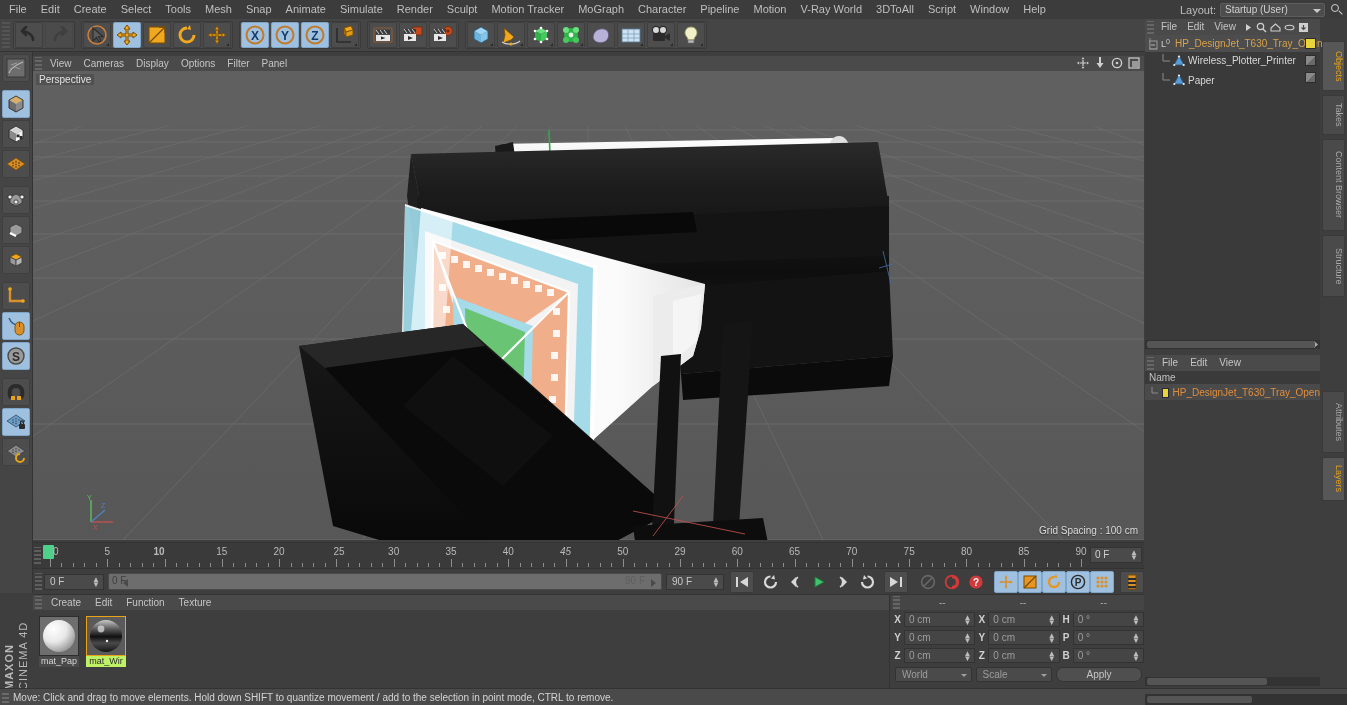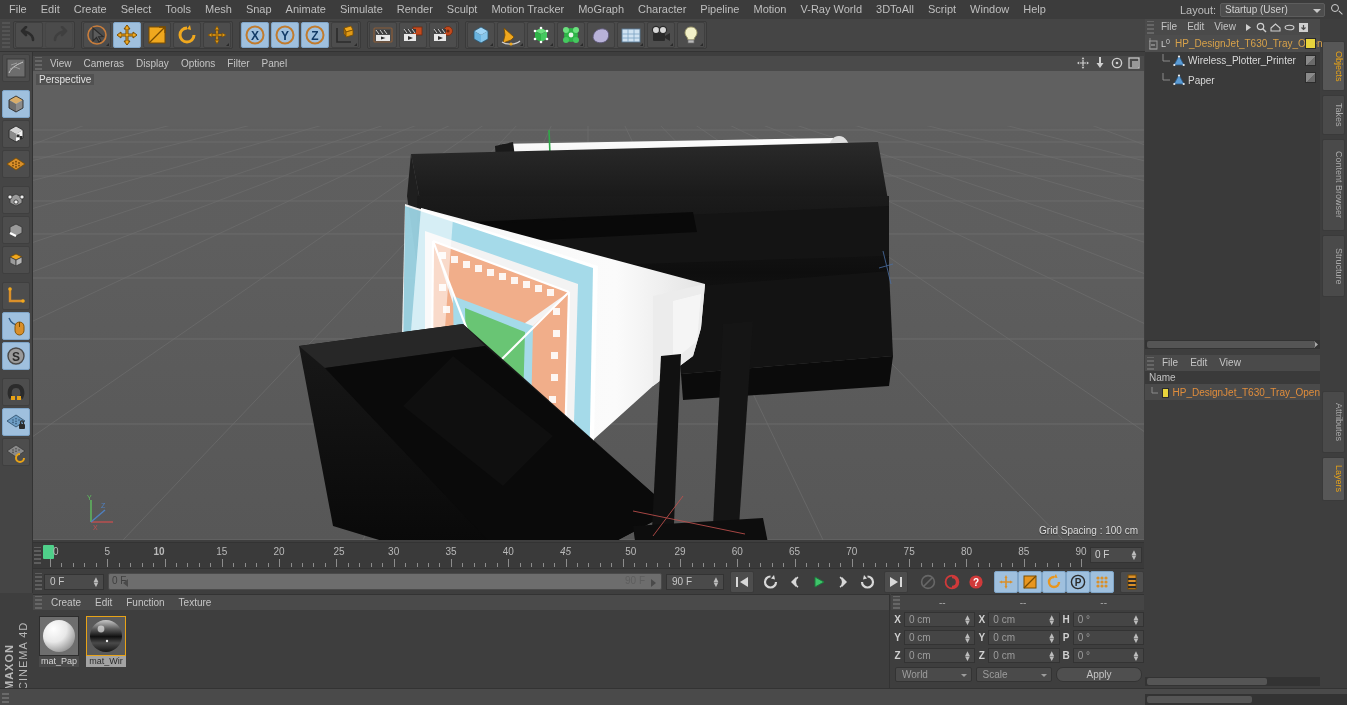--- a/index.html
+++ b/index.html
@@ -151,21 +151,21 @@
   .mm-body{ padding:6px 0 0 6px; display:flex; gap:7px; }
   .mat{ width:40px; }
   .mat .sphere{
     width:40px; height:40px; border:1px solid #2d2d2d; position:relative; overflow:hidden;
     background:#6a6a6a;
   }
   .mat .cap{
     font-size:9px; text-align:center; line-height:11px; height:11px; overflow:hidden;
     color:#d6d6d6; background:#4a4a4a;
   }
-  .mat.sel .cap{ background:#a3a3a3; color:#2b2b2b; }
+  .mat.sel .cap{ background:#bef264; color:#2b2b2b; }
   .mat.sel .sphere{ border-color:#e8a317; }
 
   
   .coords{
     position:absolute; left:891px; top:594px; width:253px; height:94px;
     background:#3e3e3e; border-top:1px solid #333;
   }
   .co-head{ height:15px; display:flex; align-items:center; background:#454545; }
   .co-head .seg{ flex:1; text-align:center; font-size:10px; color:#a8a8a8;}
   .co-row{ display:flex; align-items:center; height:17px; margin:1px 0 0 2px; gap:2px;}
@@ -924,21 +924,21 @@
         <div class="tl-lbl" style="left: 10px; transform: none;">0</div>
         <div class="tl-lbl" style="left: 64.2778px;">5</div>
         <div class="tl-lbl" style="left: 116px; font-weight: bold;">10</div>
         <div class="tl-lbl" style="left: 178.833px;">15</div>
         <div class="tl-lbl" style="left: 236.111px;">20</div>
         <div class="tl-lbl" style="left: 296px;">25</div>
         <div class="tl-lbl" style="left: 350.667px;">30</div>
         <div class="tl-lbl" style="left: 407.944px;">35</div>
         <div class="tl-lbl" style="left: 465.222px;">40</div>
         <div class="tl-lbl" style="left: 522.5px; font-style: italic;">45</div>
-        <div class="tl-lbl" style="left: 579.778px; margin-left: 8px;">50</div>
+        <div class="tl-lbl" style="left: 579.778px;">50</div>
         <div class="tl-lbl" style="left: 637.056px;">29</div>
         <div class="tl-lbl" style="left: 694.333px;">60</div>
         <div class="tl-lbl" style="left: 751.611px;">65</div>
         <div class="tl-lbl" style="left: 808.889px;">70</div>
         <div class="tl-lbl" style="left: 866.167px;">75</div>
         <div class="tl-lbl" style="left: 923.444px;">80</div>
         <div class="tl-lbl" style="left: 980.722px;">85</div>
         <div class="tl-lbl" style="left: 1038px;">90</div>
       </div>
     <div class="tl-fld">
@@ -1316,18 +1316,19 @@
     </div>
   </div>
 
   <div class="brand">
     <span class="b1">MAXON</span>
     <span>CINEMA 4D</span>
   </div>
 
   <div class="statusbar">
     <span class="sb-grip"></span>
+    <span class="sb-text">Move: Click and drag to move elements. Hold down SHIFT to quantize movement / add to the selection in point mode, CTRL to remove.</span>
     <div class="sb-scroll">
       <span class="thumb"></span>
     </div>
   </div>
 
 </div>
 
 </body></html>

